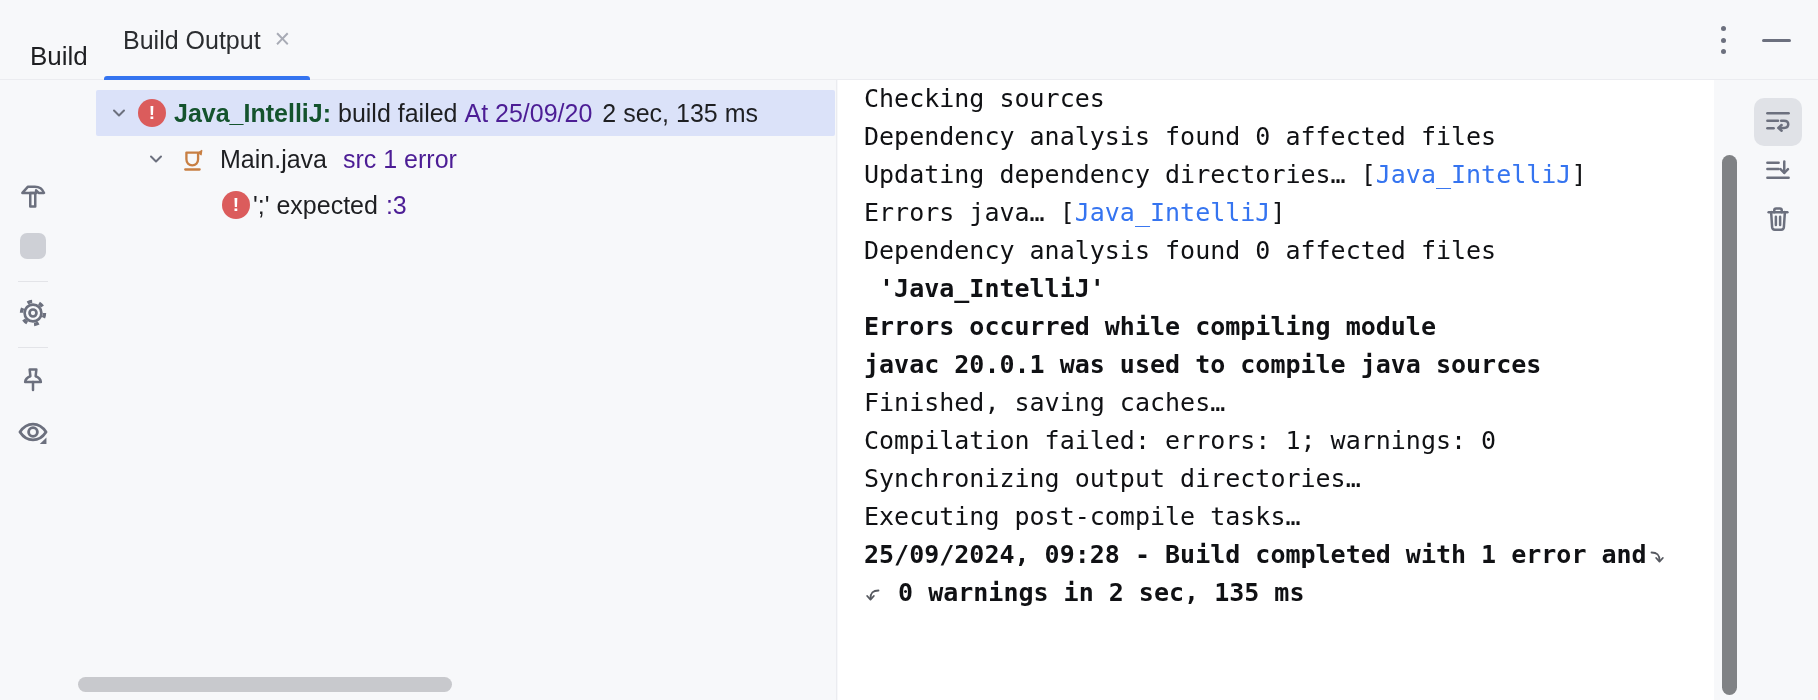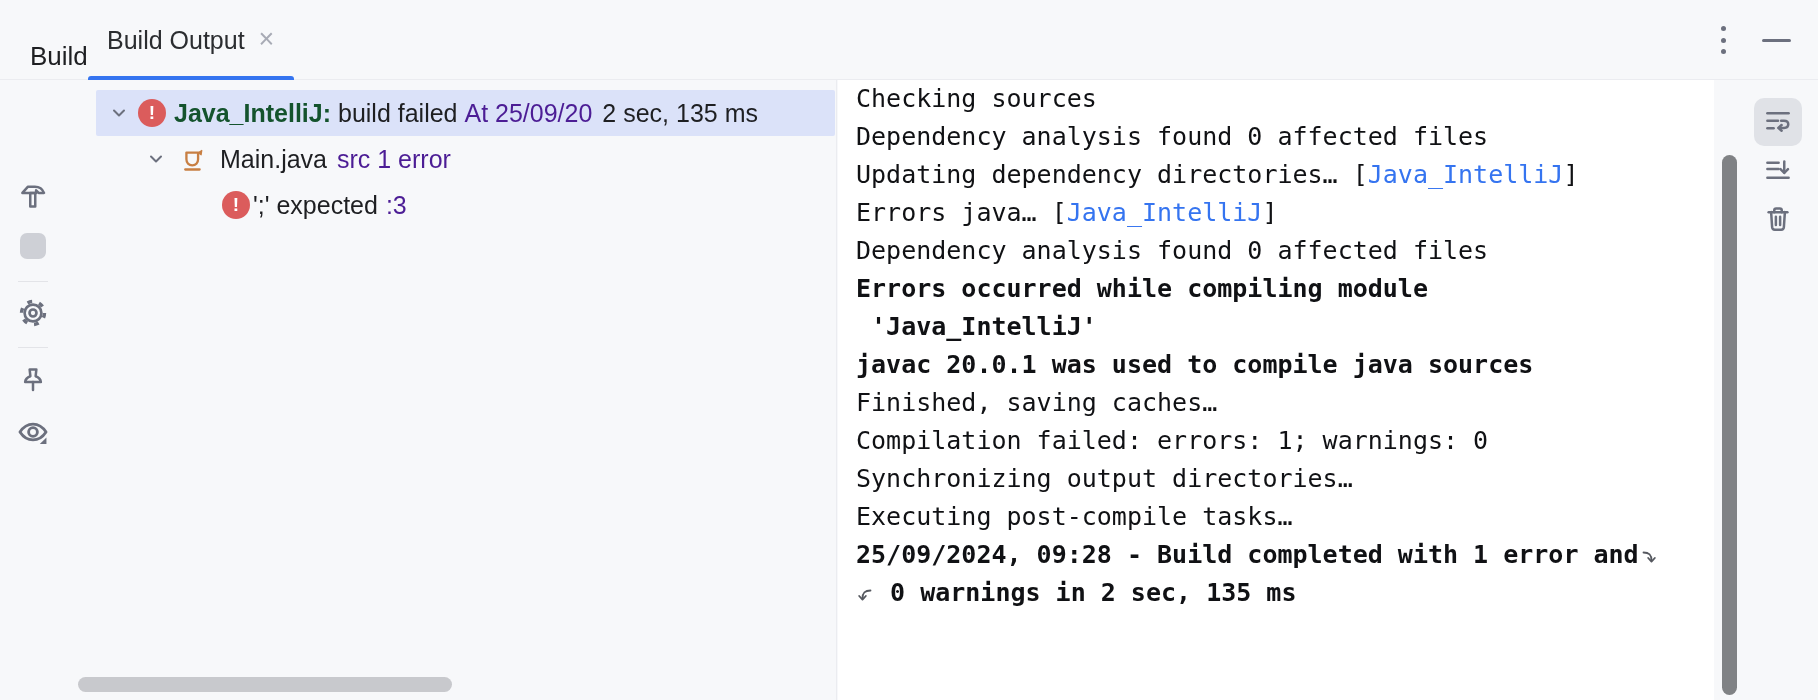--- a/index.html
+++ b/index.html
@@ -18,21 +18,21 @@
   .header {
     position:absolute; left:0; top:0; width:1818px; height:80px;
     background:#f7f8fa; border-bottom:1px solid #ebecf0;
   }
   .win-title {
     position:absolute; left:30px; top:16px; height:80px;
     display:flex; align-items:center;
     font-size:26px; font-weight:400; color:#1e1f22;
   }
   .tab {
-    position:absolute; left:88px; top:0; height:80px; width:206px;
+    position:absolute; left:104px; top:0; height:80px; width:206px;
     display:flex; align-items:center; gap:14px; padding:0 18px 0 19px;
     cursor:default;
   }
   .tab-label { font-size:25px; color:#2b2d30; white-space:nowrap; }
   .tab-close { font-size:27px; color:#a8abb5; line-height:1; margin-top:-2px; }
   .tab-underline {
     position:absolute; left:0; bottom:0; width:206px; height:4px;
     background:#3574f0; border-radius:3px 3px 0 0;
   }
   .kebab { position:absolute; left:1717px; top:26px; width:12px; height:28px;
@@ -63,21 +63,21 @@
   .t-dark { color:#1e1f22; }
   .t-gray { color:#4c1d95; }
   .hscrollbar {
     position:absolute; left:3px; bottom:8px; width:374px; height:15px;
     background:#c8c9cd; border-radius:8px;
   }
 
   
   .console {
     position:absolute; left:838px; top:80px; width:876px; height:620px;
-    background:#ffffff; padding-left:18px; overflow:hidden;
+    background:#ffffff; padding-left:26px; overflow:hidden;
   }
   .console-line {
     height:38px; line-height:38px;
     font-family:"DejaVu Sans Mono", monospace;
     font-size:25px; color:#101114; white-space:pre;
     display:flex; align-items:center;
   }
   .console-line span { white-space:pre; }
   .console-line.bold { font-weight:700; }
   .console-link { color:#3574f0; text-underline-offset:4px; cursor:pointer; }
@@ -160,41 +160,41 @@
   <div class="tree-row" style="top:56px">
     <svg class="chevron" style="margin-left:70px" viewBox="0 0 22 22">
       <path d="M6 8.5 L11 13.5 L16 8.5" fill="none" stroke="#6c707e" stroke-width="2" stroke-linecap="round" stroke-linejoin="round"></path>
     </svg>
     <svg style="margin-left:13px" width="28" height="28" viewBox="0 0 24 24">
       <path d="M5.5 6.5 H15.5 V12.3 C15.5 15.4 13.4 17.4 10.5 17.4 C7.6 17.4 5.5 15.4 5.5 12.3 Z" fill="none" stroke="#c87f43" stroke-width="2" stroke-linejoin="round"></path>
       <path d="M15.5 6.7 L18.7 4.7 L18.1 8.4 Z" fill="#c87f43" stroke="#c87f43" stroke-width="1" stroke-linejoin="round"></path>
       <path d="M4.5 21 H16.8" stroke="#c87f43" stroke-width="2" stroke-linecap="round"></path>
     </svg>
     <span class="t-dark" style="margin-left:12px">Main.java</span>
-    <span class="t-gray" style="margin-left:10px">src 1 error</span>
+    <span class="t-gray" style="margin-left:16px">src 1 error</span>
   </div>
 
   <div class="tree-row" style="top:102px">
     <span class="err-badge" style="margin-left:147px">!</span>
     <span class="t-dark" style="margin-left:3px">';' expected</span>
     <span class="t-gray" style="margin-left:8px">:3</span>
   </div>
 
   <div class="hscrollbar"></div>
 </div>
 
 <div class="console">
   <div>
       <div class="console-line"><span>Checking sources</span></div>
       <div class="console-line"><span>Dependency analysis found 0 affected files</span></div>
       <div class="console-line"><span>Updating dependency directories… [</span><a class="console-link">Java_IntelliJ</a><span>]</span></div>
       <div class="console-line"><span>Errors java… [</span><a class="console-link">Java_IntelliJ</a><span>]</span></div>
       <div class="console-line"><span>Dependency analysis found 0 affected files</span></div>
+      <div class="console-line bold"><span> 'Java_IntelliJ'</span></div>
       <div class="console-line bold"><span>Errors occurred while compiling module</span></div>
-      <div class="console-line bold"><span> 'Java_IntelliJ'</span></div>
       <div class="console-line bold"><span>javac 20.0.1 was used to compile java sources</span></div>
       <div class="console-line"><span>Finished, saving caches…</span></div>
       <div class="console-line"><span>Compilation failed: errors: 1; warnings: 0</span></div>
       <div class="console-line"><span>Synchronizing output directories…</span></div>
       <div class="console-line"><span>Executing post-compile tasks…</span></div>
       <div class="console-line bold"><span>25/09/2024, 09:28 - Build completed with 1 error and</span>
   <svg class="wrap-mark" width="15" height="22" viewBox="0 0 15 22">
     <path d="M2.5 5.5 C8.5 5.5 10.5 8 10.5 13.5" fill="none" stroke="#55585f" stroke-width="1.8" stroke-linecap="round"></path>
     <path d="M7.2 11 L10.5 14.6 L13.8 11" fill="none" stroke="#55585f" stroke-width="1.8" stroke-linecap="round" stroke-linejoin="round"></path>
   </svg>

